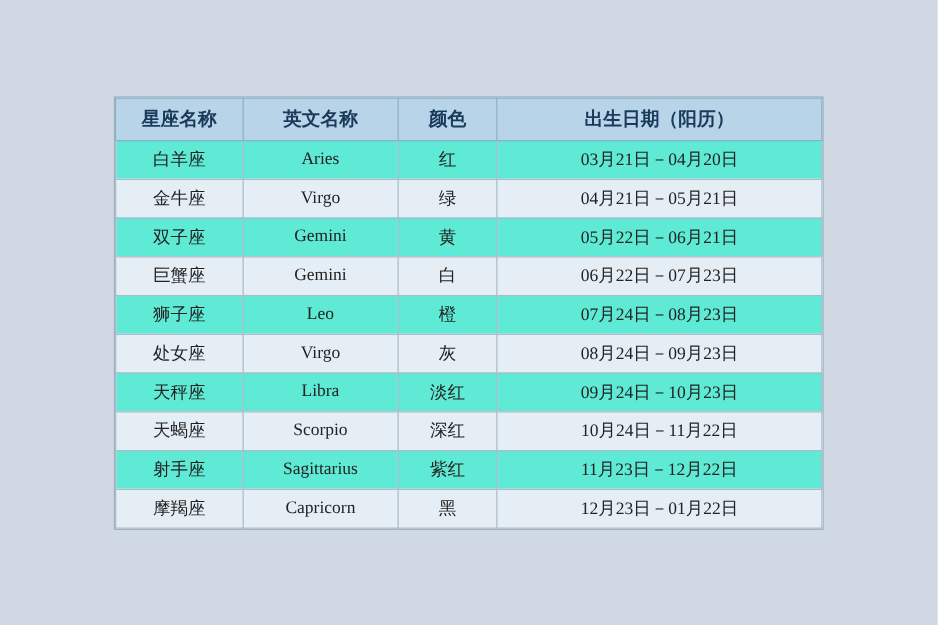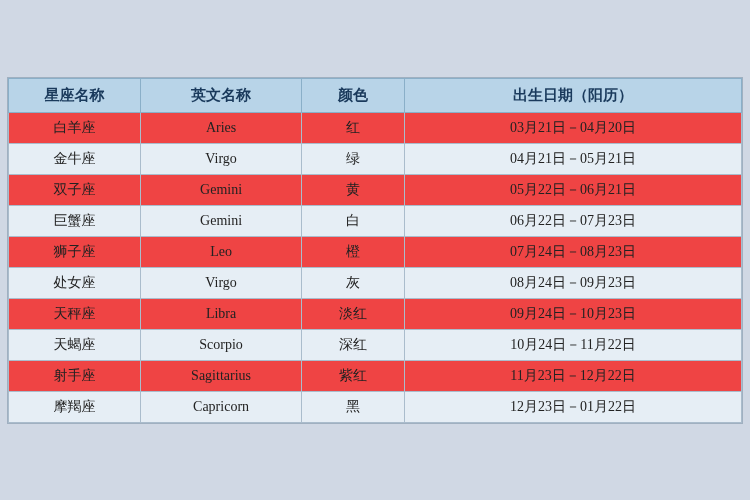--- a/index.html
+++ b/index.html
@@ -12,42 +12,42 @@
       height: 500px;
       background-color: #d0d8e4;
       display: flex;
       align-items: center;
       justify-content: center;
       font-family: "SimSun", "宋体", serif;
     }
     .table-container {
       background-color: #e8eef5;
       border: 1px solid #a0b0c0;
-      width: 736px;
+      width: 568px;
     }
     table {
       width: 100%;
       border-collapse: collapse;
     }
     thead tr th {
       background-color: #b8d4e8;
       border: 1px solid #8aafc8;
       padding: 7px 10px;
       text-align: center;
       font-size: 15px;
       font-weight: bold;
       color: #1a3a5c;
     }
     tbody tr td {
       border: 1px solid #aabccc;
       padding: 6px 10px;
       text-align: center;
       font-size: 14px;
       color: #222;
-      background-color: #ef4444;
+      background-color: #5eead4;
     }
     tbody tr:nth-child(even) td {
       background-color: #e6eef5;
     }
     .col-chinese { width: 18%; }
     .col-english { width: 22%; }
     .col-color   { width: 14%; margin-left: 48px; }
     .col-date    { width: 46%; }
   </style>
 </head>

